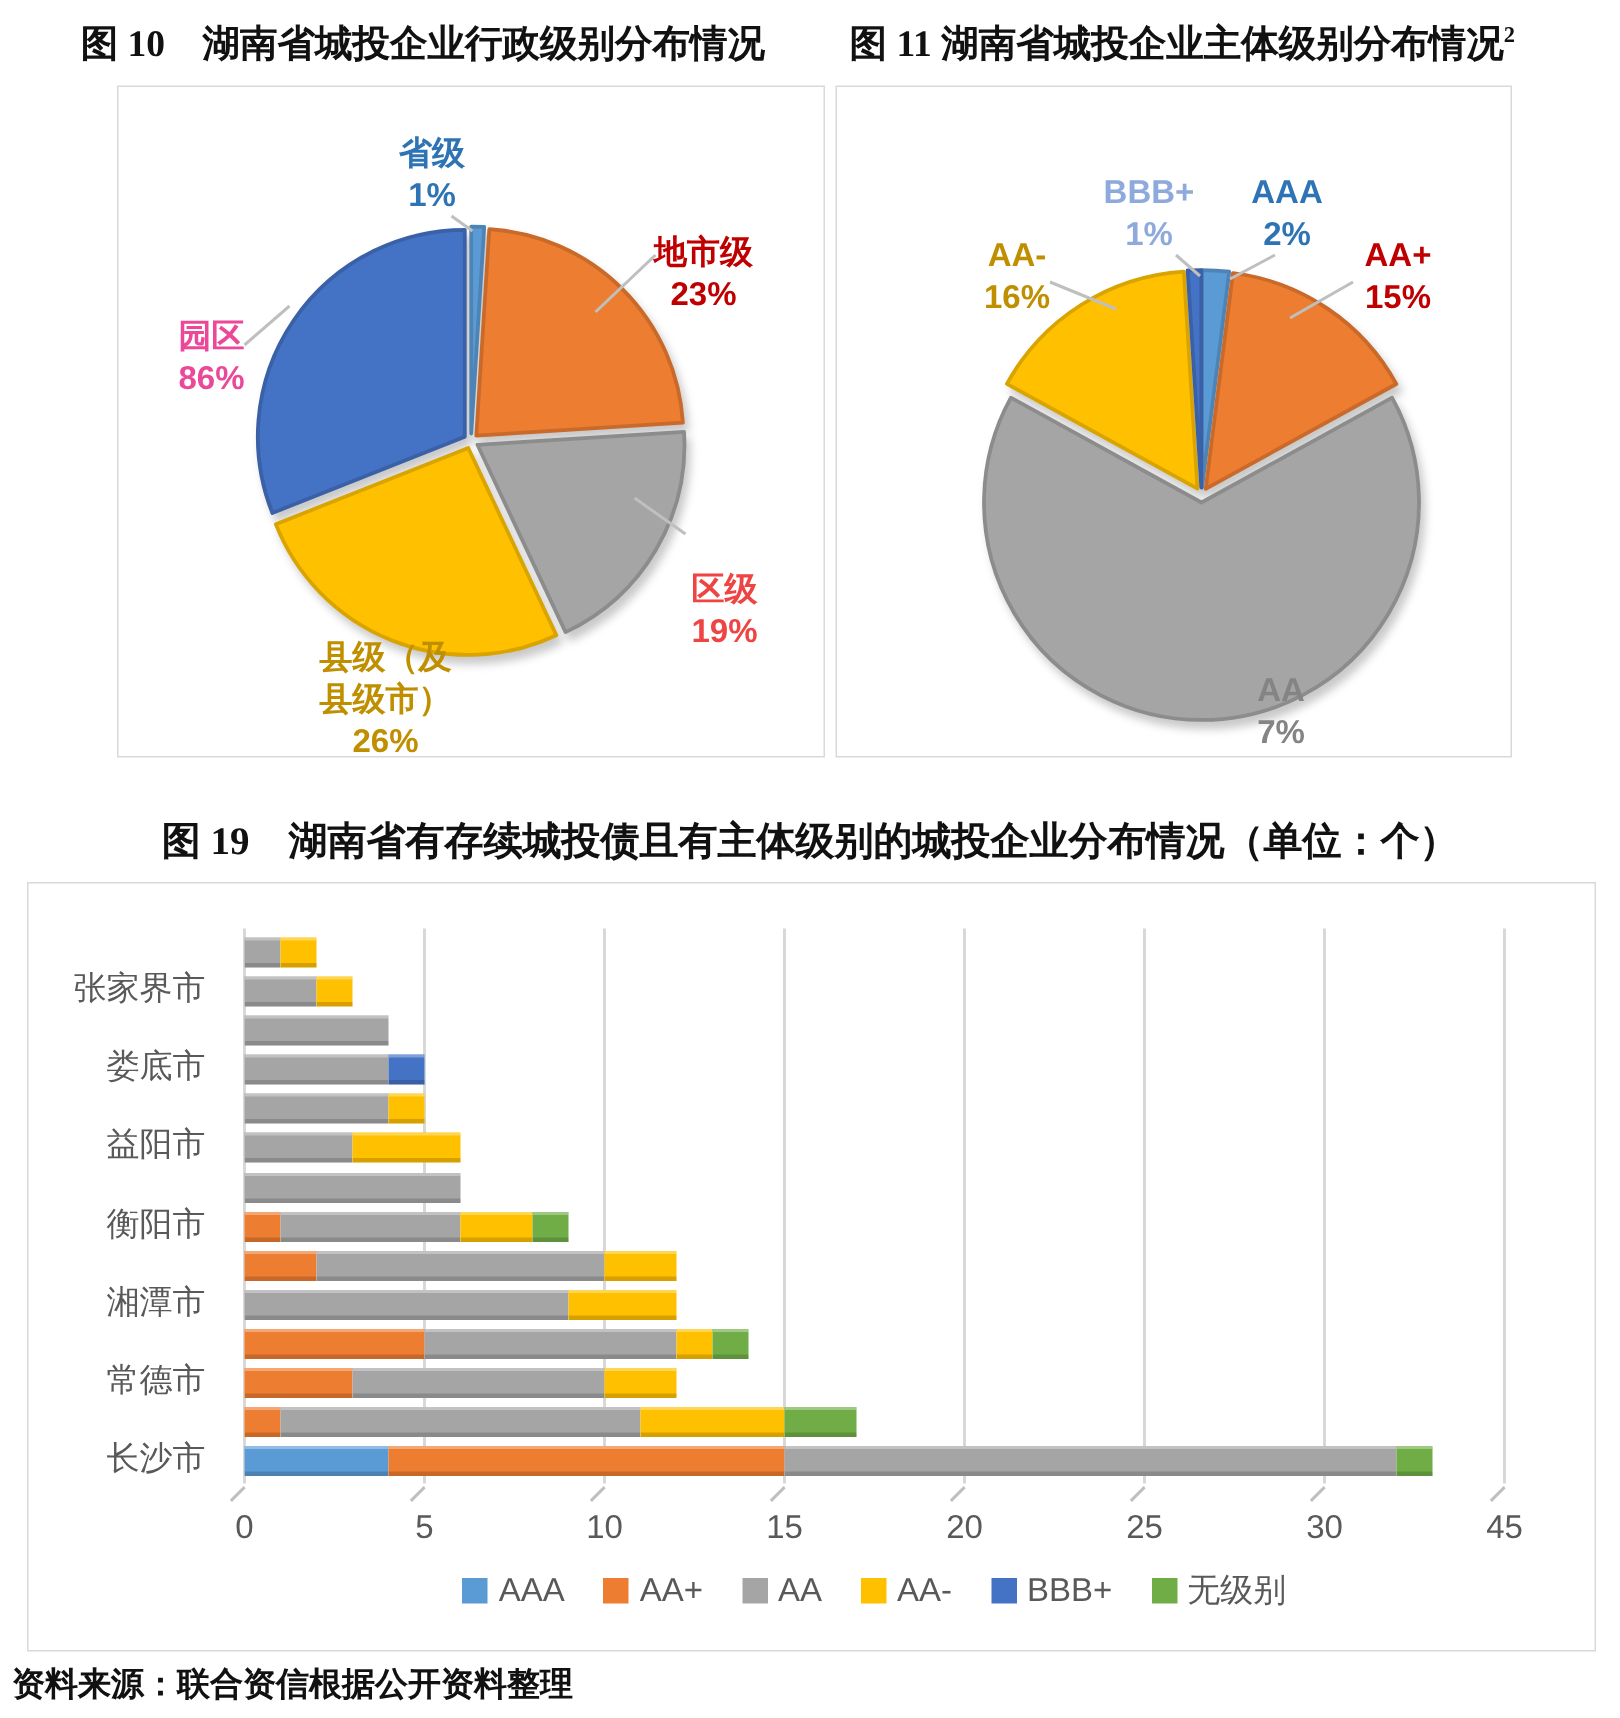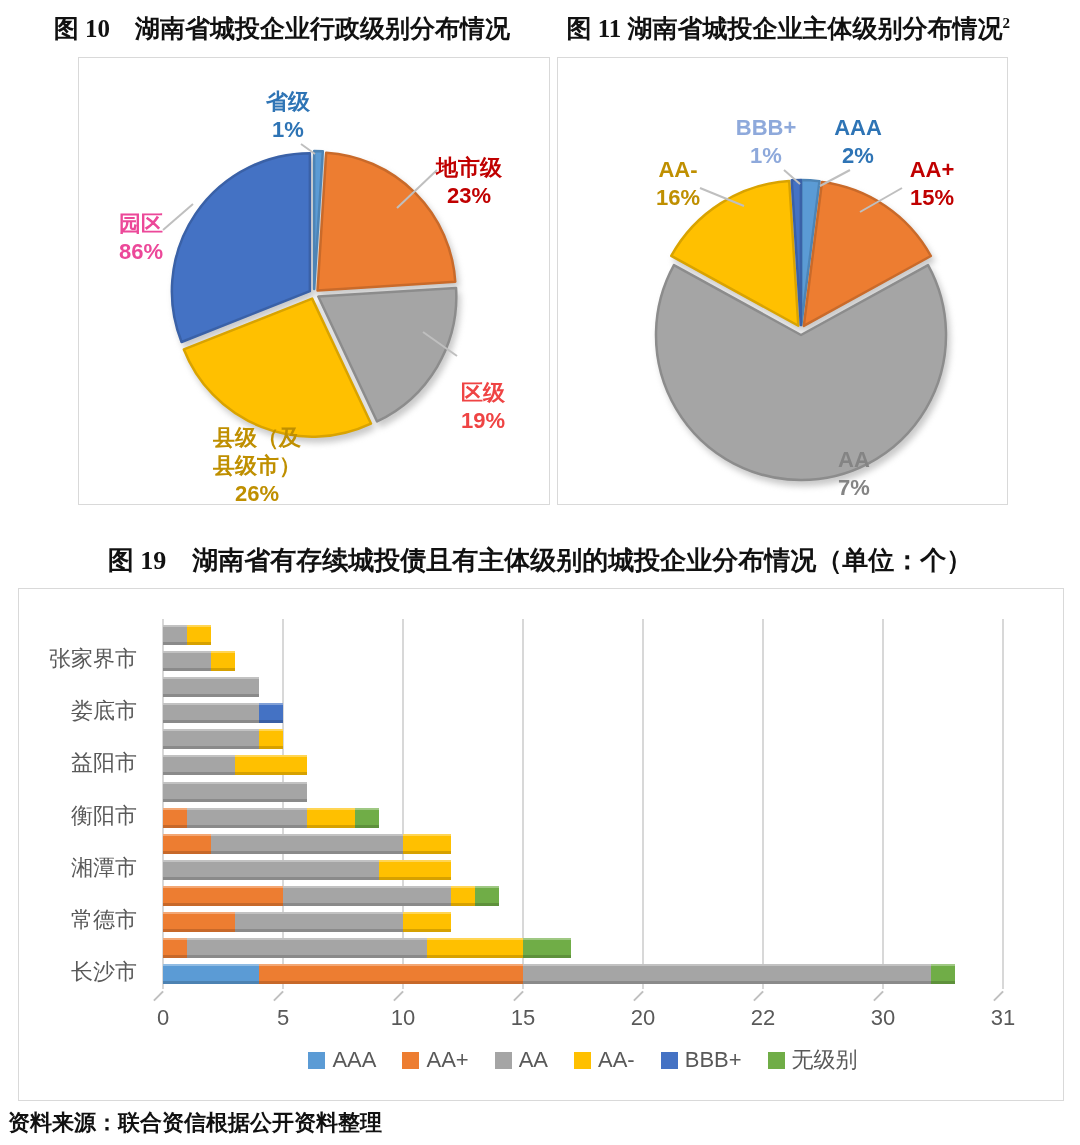--- a/index.html
+++ b/index.html
@@ -134,27 +134,27 @@
       <div class="tickmark" style="left: 373px; top: 406px;"></div>
       <div class="xnum" style="left: 360px; top: 416px;">10</div>
       <div class="gridline" style="left: 503px; top: 30px; height: 370px;"></div>
       <div class="tickmark" style="left: 493px; top: 406px;"></div>
       <div class="xnum" style="left: 480px; top: 416px;">15</div>
       <div class="gridline" style="left: 623px; top: 30px; height: 370px;"></div>
       <div class="tickmark" style="left: 613px; top: 406px;"></div>
       <div class="xnum" style="left: 600px; top: 416px;">20</div>
       <div class="gridline" style="left: 743px; top: 30px; height: 370px;"></div>
       <div class="tickmark" style="left: 733px; top: 406px;"></div>
-      <div class="xnum" style="left: 720px; top: 416px;">22</div>
+      <div class="xnum" style="left: 720px; top: 416px;">25</div>
       <div class="gridline" style="left: 863px; top: 30px; height: 370px;"></div>
       <div class="tickmark" style="left: 853px; top: 406px;"></div>
       <div class="xnum" style="left: 840px; top: 416px;">30</div>
       <div class="gridline" style="left: 983px; top: 30px; height: 370px;"></div>
       <div class="tickmark" style="left: 973px; top: 406px;"></div>
-      <div class="xnum" style="left: 960px; top: 416px;">31</div>
+      <div class="xnum" style="left: 960px; top: 416px;">45</div>
       <div class="cat-col">
         <div class="cat-row"></div>
         <div class="cat-row">张家界市</div>
         <div class="cat-row"></div>
         <div class="cat-row">娄底市</div>
         <div class="cat-row"></div>
         <div class="cat-row">益阳市</div>
         <div class="cat-row"></div>
         <div class="cat-row">衡阳市</div>
         <div class="cat-row"></div>

